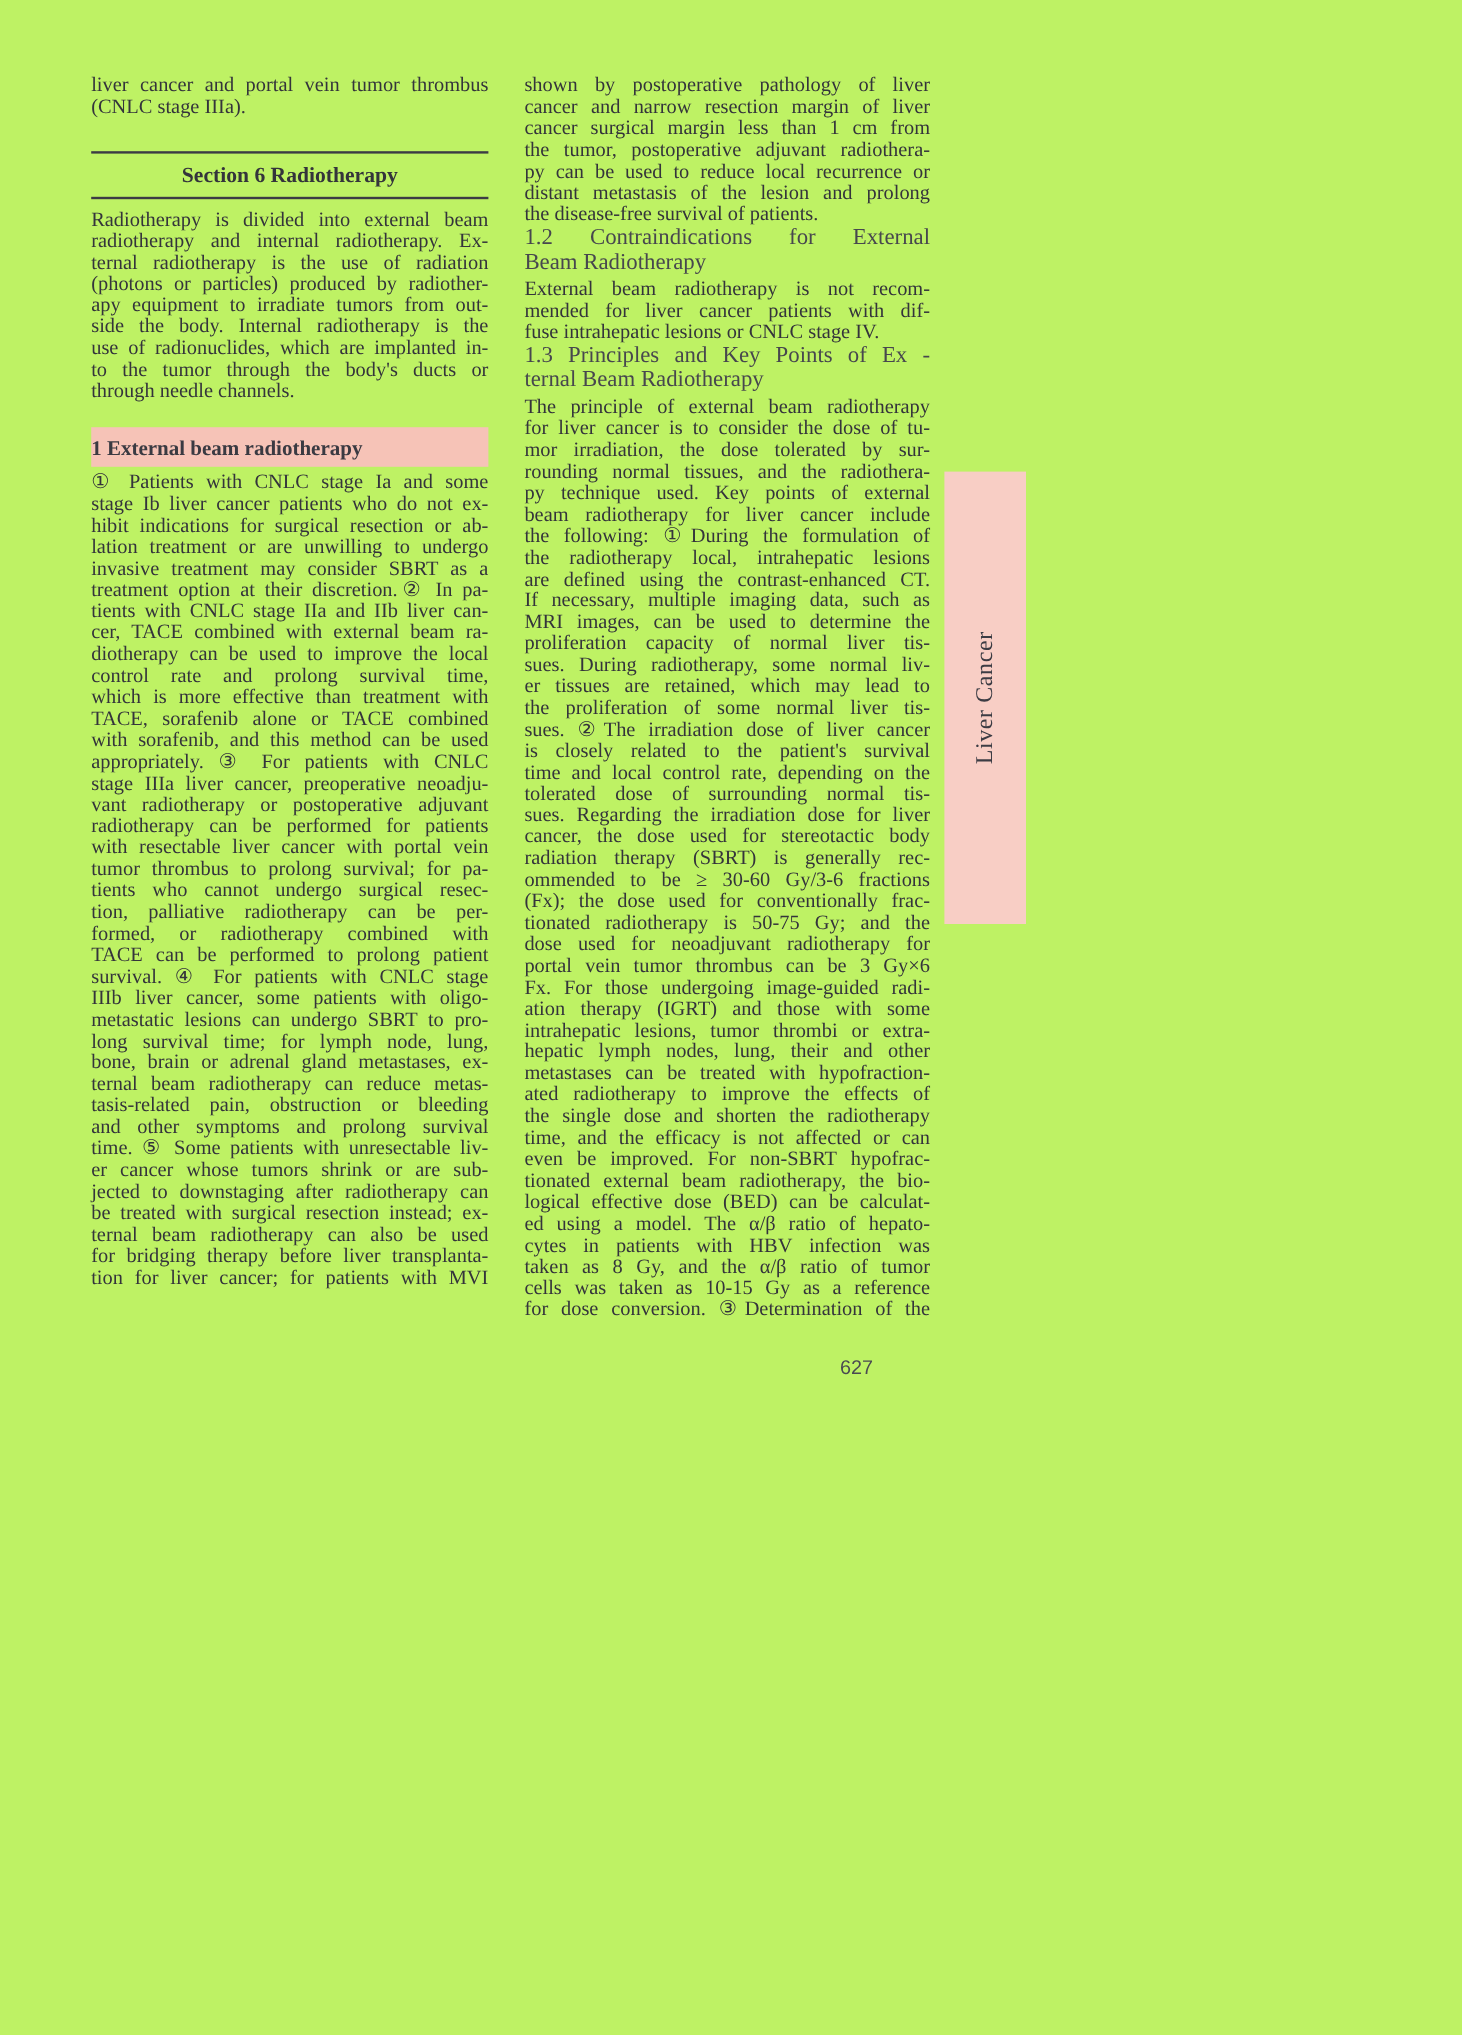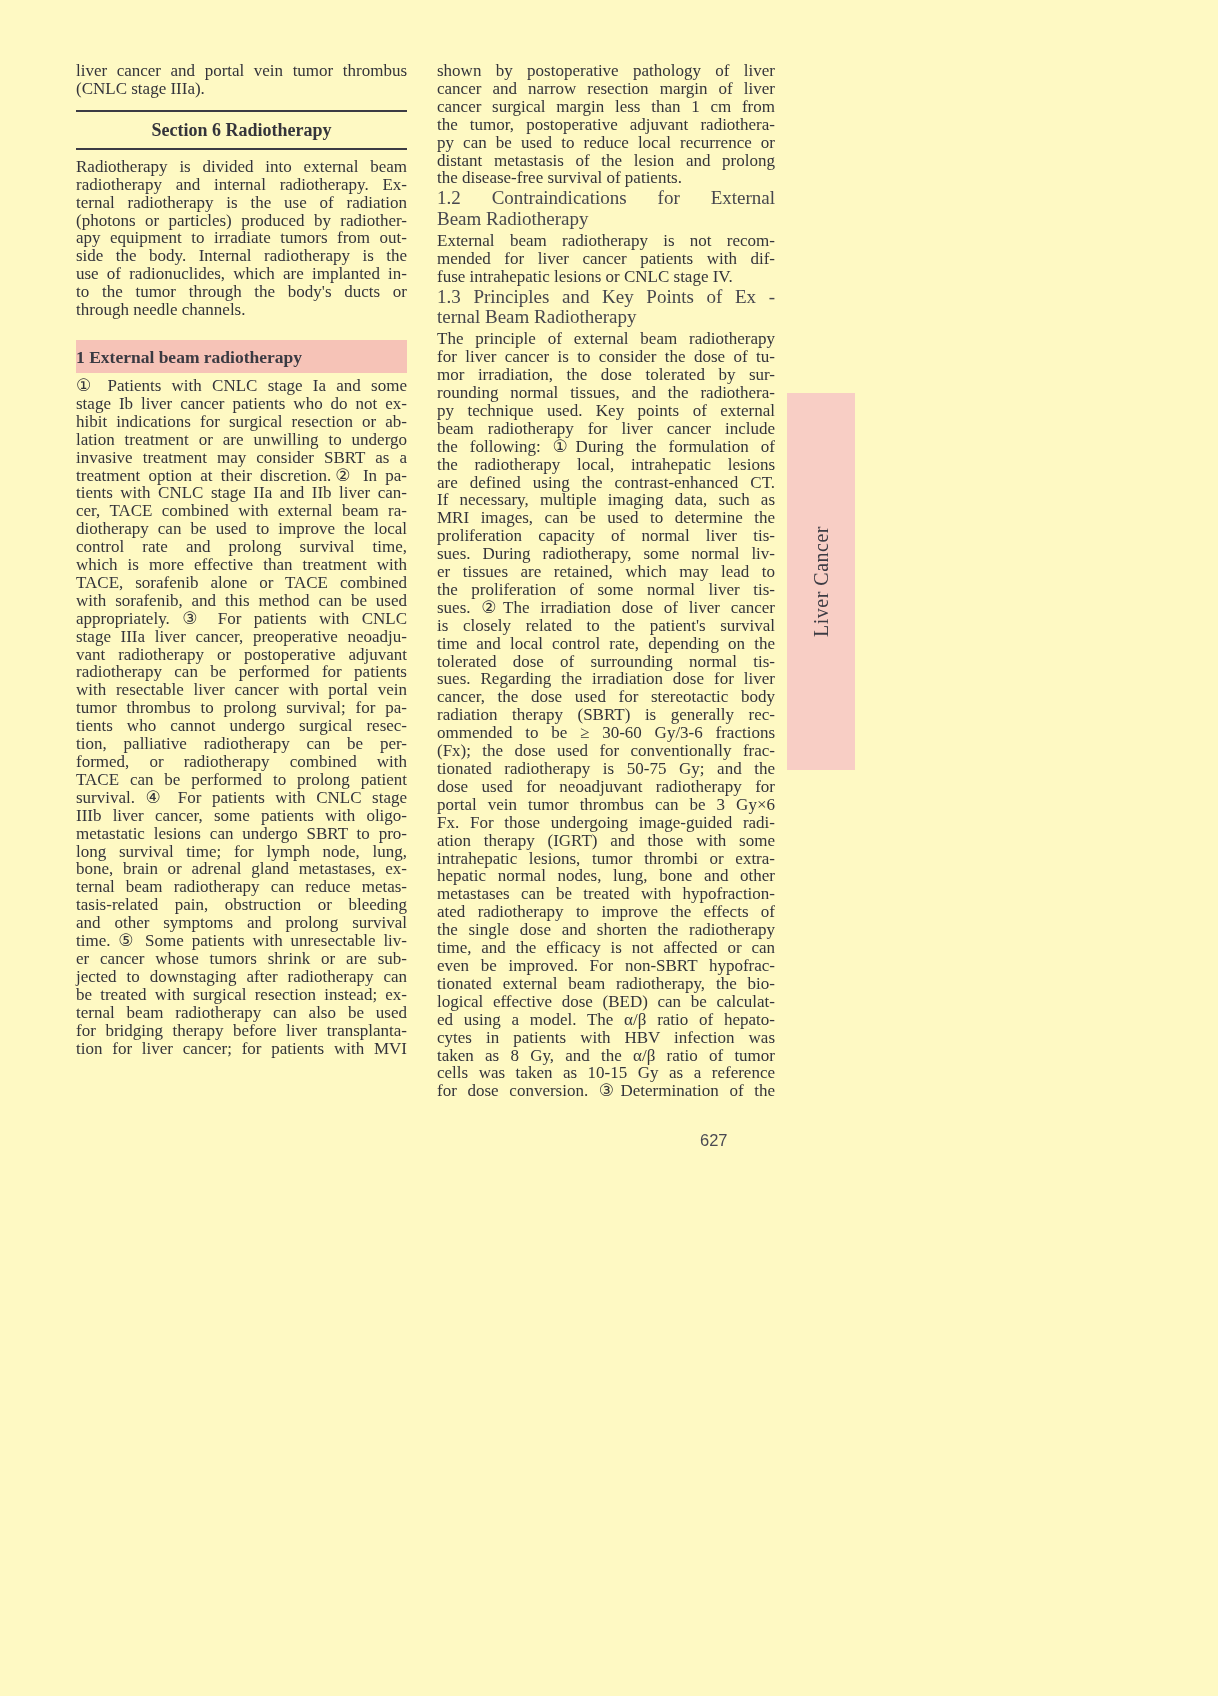--- a/index.html
+++ b/index.html
@@ -4,21 +4,21 @@
 <style>
   html, body {
     margin: 0;
     padding: 0;
     background: #ffffff;
   }
   .page {
     position: relative;
     width: 1218px;
     height: 1696px;
-    background: #fef9c3;
+    background: #bef264;
     font-family: "Liberation Serif", "DejaVu Serif", "DejaVu Sans", serif;
     color: #34343b;
     overflow: hidden;
   }
   .col {
     position: absolute;
     top: 62px;
   }
   .col-left  { left: 76px;  width: 331px; }
   .col-right { left: 437px; width: 338px; }
@@ -34,21 +34,21 @@
   .line.endline { text-align-last: left; }
 
   .section-heading {
     border-top: 2px solid #3c3c44;
     border-bottom: 2px solid #3c3c44;
     text-align: center;
     font-weight: bold;
     font-size: 18px;
     line-height: 18px;
     padding: 9px 0 9px;
-    margin: 12px 0 8px;
+    margin: 28px 0 8px;
     color: #34343b;
   }
   .pink-heading {
     background: #f6c3b7;
     text-align: left;
     font-weight: bold;
     font-size: 17.5px;
     line-height: 18px;
     padding: 8px 0 7px;
     margin: 21px 0 4px;
@@ -204,21 +204,21 @@
         <div class="line">cancer, the dose used for stereotactic body</div>
         <div class="line">radiation therapy (SBRT) is generally rec-</div>
         <div class="line">ommended to be ≥ 30-60 Gy/3-6 fractions</div>
         <div class="line">(Fx); the dose used for conventionally frac-</div>
         <div class="line">tionated radiotherapy is 50-75 Gy; and the</div>
         <div class="line">dose used for neoadjuvant radiotherapy for</div>
         <div class="line">portal vein tumor thrombus can be 3 Gy×6</div>
         <div class="line">Fx. For those undergoing image-guided radi-</div>
         <div class="line">ation therapy (IGRT) and those with some</div>
         <div class="line">intrahepatic lesions, tumor thrombi or extra-</div>
-        <div class="line">hepatic normal nodes, lung, bone and other</div>
+        <div class="line">hepatic lymph nodes, lung, their and other</div>
         <div class="line">metastases can be treated with hypofraction-</div>
         <div class="line">ated radiotherapy to improve the effects of</div>
         <div class="line">the single dose and shorten the radiotherapy</div>
         <div class="line">time, and the efficacy is not affected or can</div>
         <div class="line">even be improved. For non-SBRT hypofrac-</div>
         <div class="line">tionated external beam radiotherapy, the bio-</div>
         <div class="line">logical effective dose (BED) can be calculat-</div>
         <div class="line">ed using a model. The α/β ratio of hepato-</div>
         <div class="line">cytes in patients with HBV infection was</div>
         <div class="line">taken as 8 Gy, and the α/β ratio of tumor</div>

